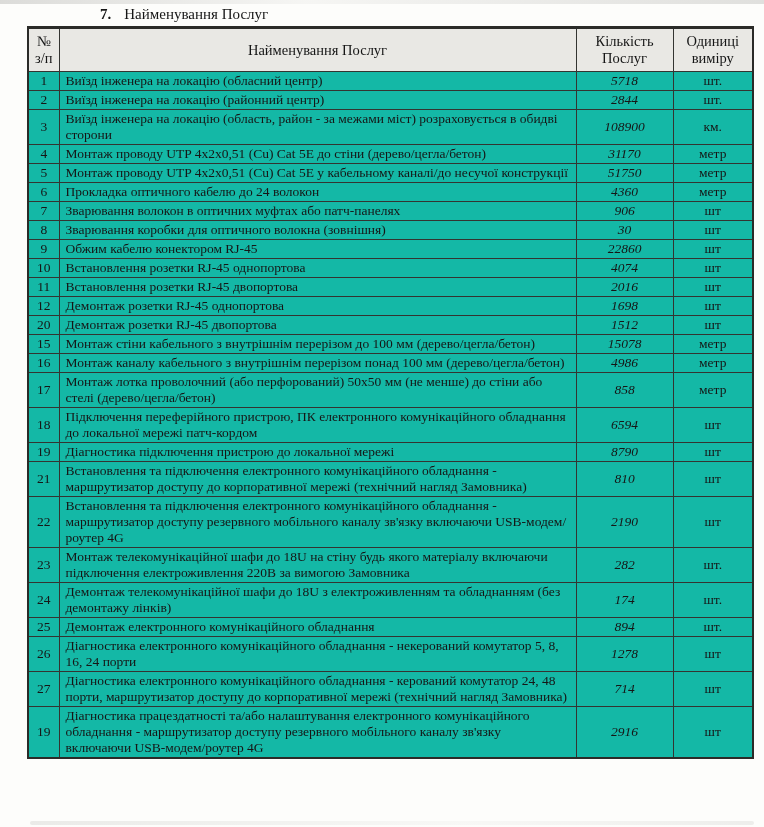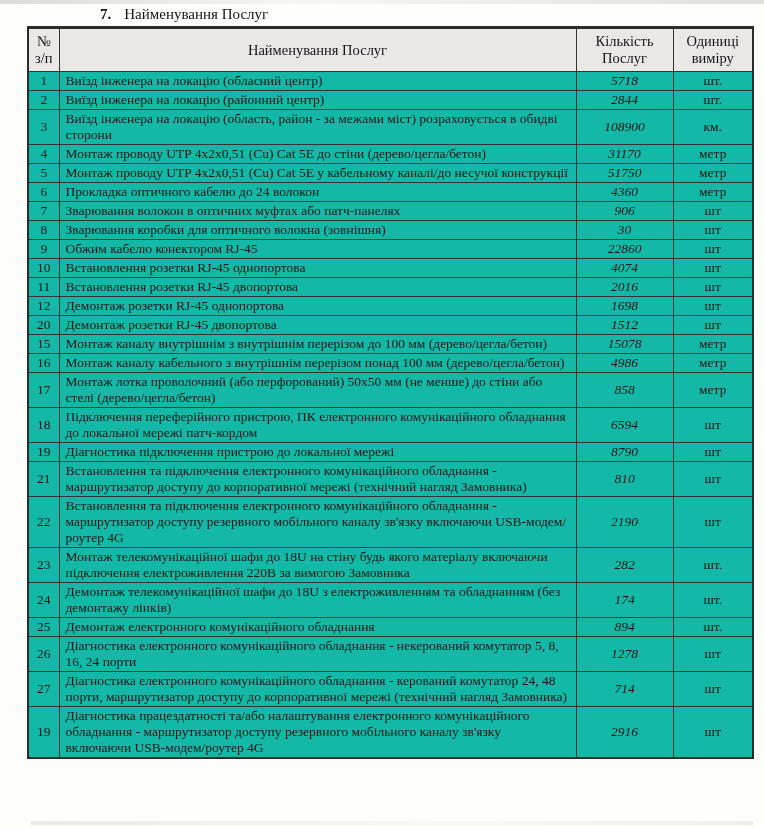--- a/index.html
+++ b/index.html
@@ -178,21 +178,21 @@
     <td class="cell-unit">шт</td>
   </tr>
         <tr>
     <td class="cell-num">20</td>
     <td class="cell-name">Демонтаж розетки RJ-45 двопортова</td>
     <td class="cell-qty">1512</td>
     <td class="cell-unit">шт</td>
   </tr>
         <tr>
     <td class="cell-num">15</td>
-    <td class="cell-name">Монтаж каналу внутрішнім з внутрішнім перерізом до 100 мм (дерево/цегла/бетон)</td>
+    <td class="cell-name">Монтаж стіни кабельного з внутрішнім перерізом до 100 мм (дерево/цегла/бетон)</td>
     <td class="cell-qty">15078</td>
     <td class="cell-unit">метр</td>
   </tr>
         <tr>
     <td class="cell-num">16</td>
     <td class="cell-name">Монтаж каналу кабельного з внутрішнім перерізом понад 100 мм (дерево/цегла/бетон)</td>
     <td class="cell-qty">4986</td>
     <td class="cell-unit">метр</td>
   </tr>
         <tr>

